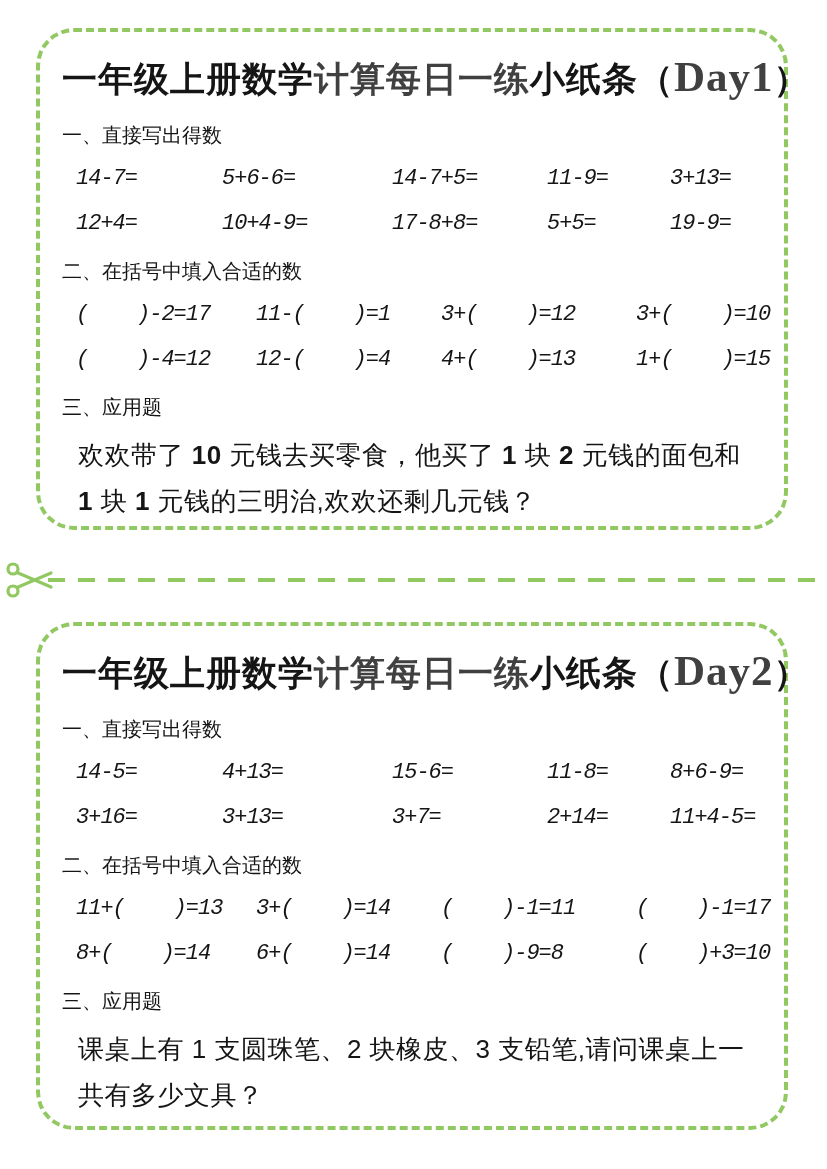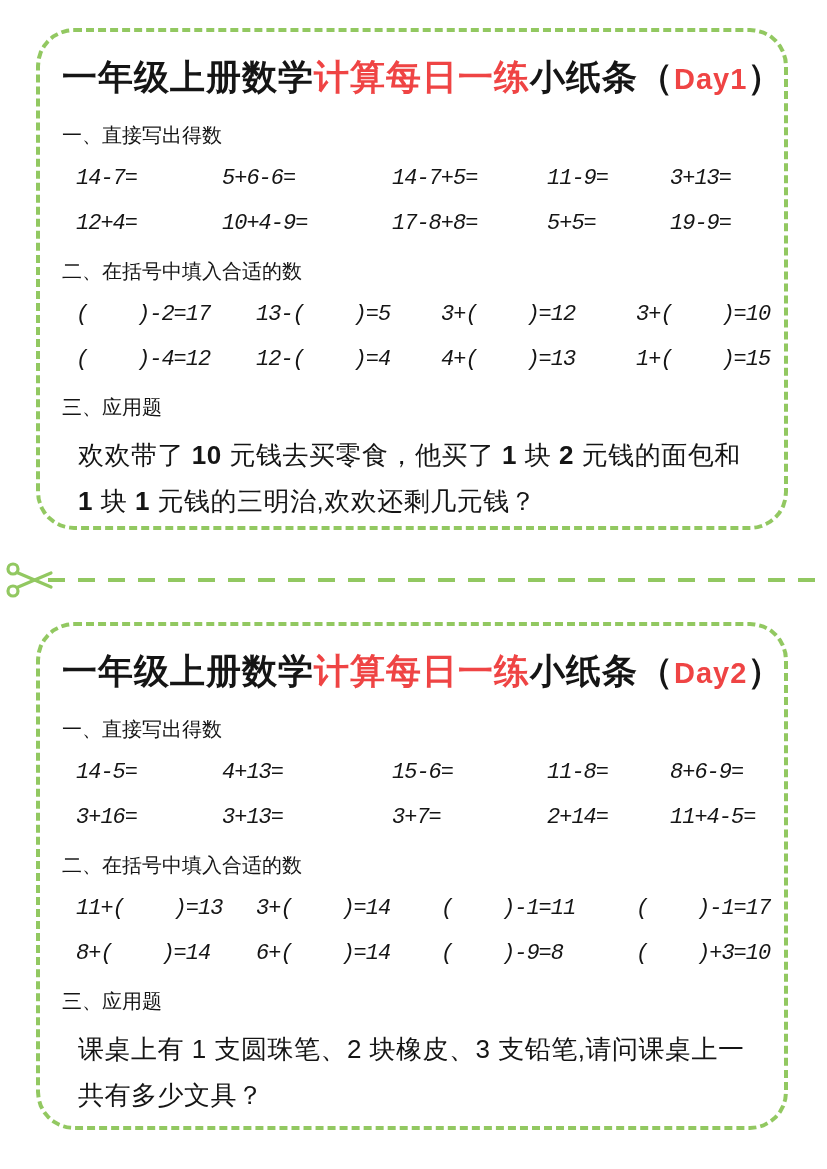--- a/index.html
+++ b/index.html
@@ -26,25 +26,25 @@
   .card-day2 { top: 622px; height: 508px; }
   .title {
     text-align: center;
     font-size: 35px;
     font-weight: 700;
     letter-spacing: 1px;
     line-height: 46px;
     margin-top: 8px;
     white-space: nowrap;
   }
-  .red { color: #ef4444; }
+  .red { color: #404040; }
   .day-label {
-    font-family: Liberation Sans, sans-serif;
+    font-family: Liberation Serif, serif;
     font-weight: 700;
-    font-size: 29px;
+    font-size: 43px;
     margin-top: 16px;
   }
   .sec-heading {
     font-size: 20px;
     font-weight: 400;
     margin-top: 20px;
     line-height: 26px;
   }
   .row {
     display: grid;
@@ -109,21 +109,21 @@
       <span class="eq">12+4=</span>
       <span class="eq">10+4-9=</span>
       <span class="eq">17-8+8=</span>
       <span class="eq">5+5=</span>
       <span class="eq">19-9=</span>
     </div>
 
     <h2 class="sec-heading">二、在括号中填入合适的数</h2>
     <div class="row cols4">
       <span class="eq">(    )-2=17</span>
-      <span class="eq">13-(    )=5</span>
+      <span class="eq">11-(    )=1</span>
       <span class="eq">3+(    )=12</span>
       <span class="eq">3+(    )=10</span>
     </div>
     <div class="row cols4">
       <span class="eq">(    )-4=12</span>
       <span class="eq">12-(    )=4</span>
       <span class="eq">4+(    )=13</span>
       <span class="eq">1+(    )=15</span>
     </div>
 

